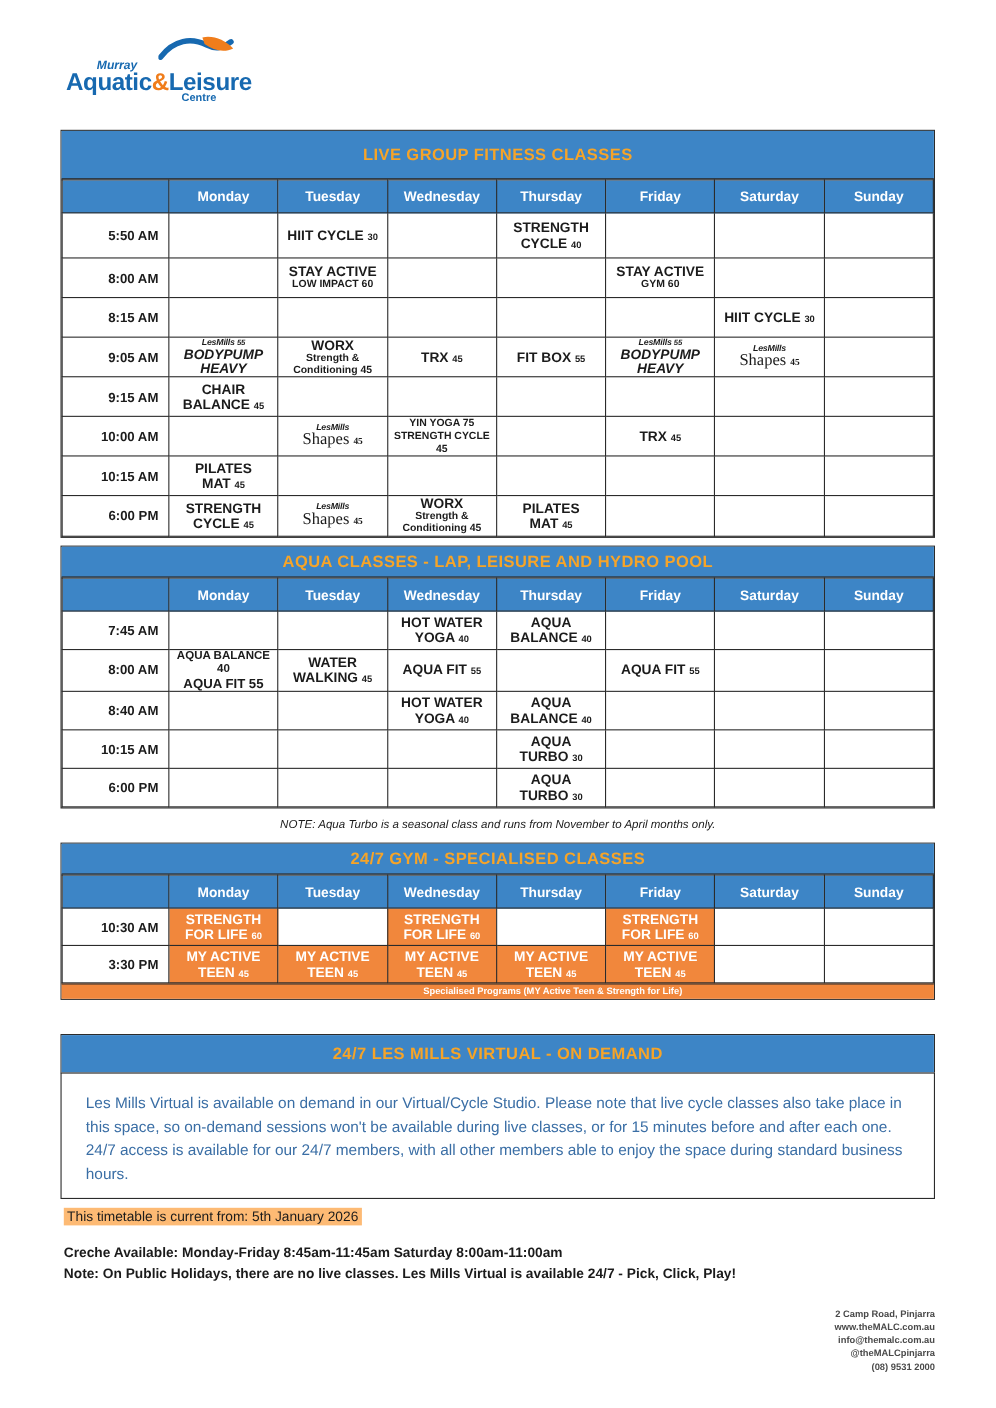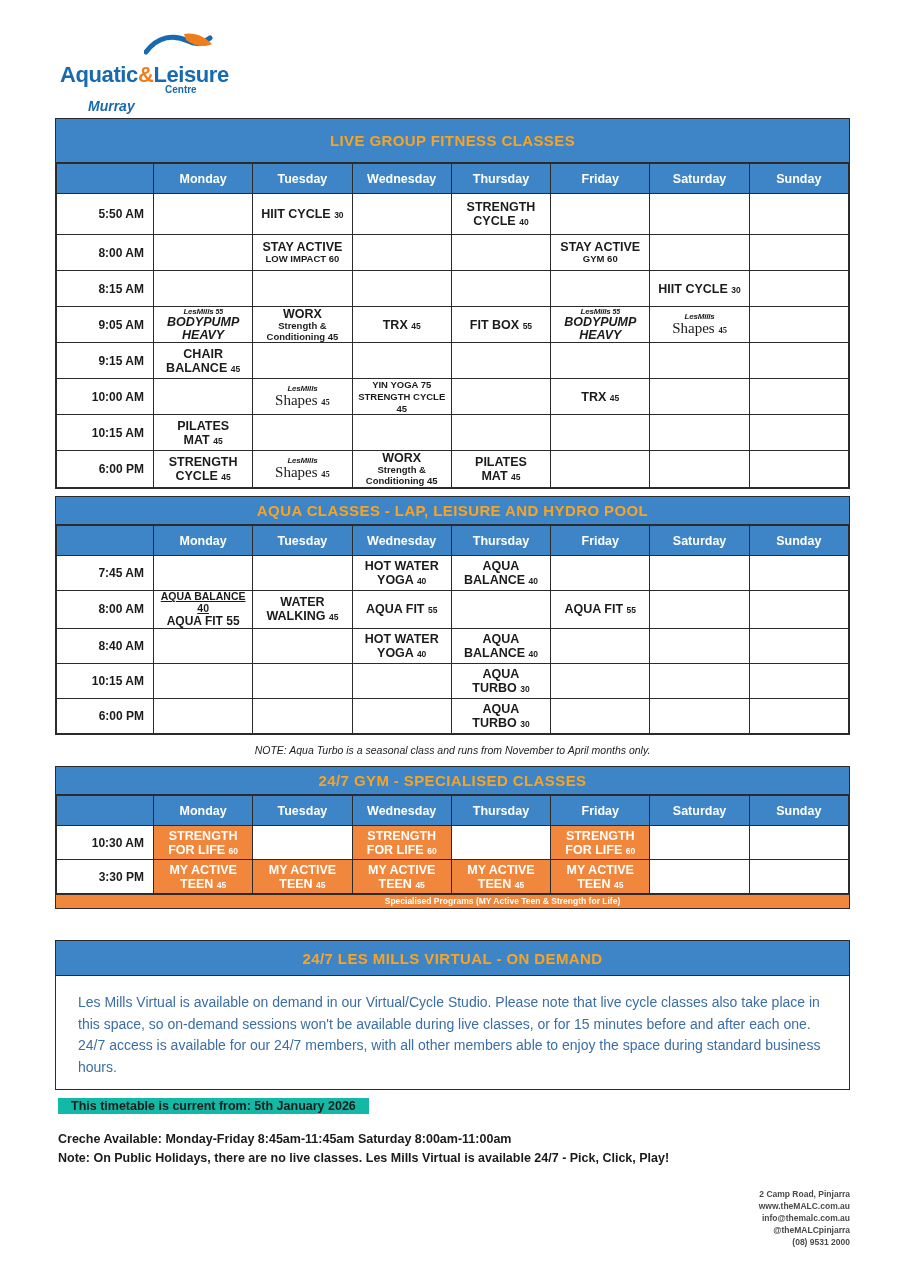--- a/index.html
+++ b/index.html
@@ -13,21 +13,21 @@
   }
   .page { position:relative; width:905px; height:1280px; }
 
   
   .header { position:absolute; left:0; top:28px; width:905px; height:70px; }
   .logo { position:absolute; left:60px; top:0px; width:200px; height:70px; }
   .logo-swoosh { position:absolute; left:84px; top:4px; width:70px; height:26px; }
   .logo-murray {
     position:absolute; left:28px; top:26px;
     font-family:"Liberation Sans", sans-serif;
-    font-size:14px; font-weight:bold; font-style:italic; color:#1769b0;margin-top:44px;
+    font-size:11px; font-weight:bold; font-style:italic; color:#1769b0;
   }
   .logo-main {
     position:absolute; left:0px; top:34px;
     font-size:22px; font-weight:bold; color:#1769b0;
     letter-spacing:-0.4px;
   }
   .logo-main .amp { color:#f07d1b; }
   .logo-centre {
     position:absolute; left:105px; top:56px;
     font-size:10px; font-weight:bold; color:#1769b0;
@@ -93,22 +93,22 @@
   .virtual-body {
     position:absolute; left:55px; top:975px; width:795px; height:115px;
     border:1px solid #2b2b2b; box-sizing:border-box; background:#ffffff;
     padding:16px 22px 0 22px;
     font-size:14px; color:#3a6ea5; line-height:1.55;
   }
 
   
   .highlight {
     position:absolute; left:58px; top:1098px;
-    background:#14b8a6; color:#1b1b1b;
-    font-size:12.5px; font-weight:bold; padding:1px 13px;
+    background:#fdba74; color:#1b1b1b;
+    font-size:12.5px; font-weight:normal; padding:1px 3px;
   }
   .bottom-notes {
     position:absolute; left:58px; top:1130px; width:780px;
     font-size:12.5px; font-weight:bold; color:#1b1b1b; line-height:1.5;
   }
   .contact {
     position:absolute; right:55px; top:1188px; width:300px;
     text-align:right; font-size:8.5px; font-weight:bold; color:#4a4a4a; line-height:1.42;
   }
 </style>
@@ -353,21 +353,21 @@
               </div>
             </td>
             <td></td>
             <td></td>
             <td></td>
           </tr>
           <tr>
             <td class="timecol" style="width:97px;height:35px;">8:00 AM</td>
             <td>
               <div class="cell">
-                <span class="tiny" style="display:block;font-size:10.5px;text-decoration:underline;">AQUA BALANCE 40</span>
+                <span class="tiny" style="display:block;font-size:10.5px;">AQUA BALANCE 40</span>
                 <span class="tiny" style="display:block;font-size:12px;">AQUA FIT 55 <span class="dur"></span></span>
               </div>
             </td>
             <td>
               <div class="cell">
                 <span style="display:block;">WATER</span>
                 <span style="display:block;">WALKING <span class="dur">45</span></span>
               </div>
             </td>
             <td>

